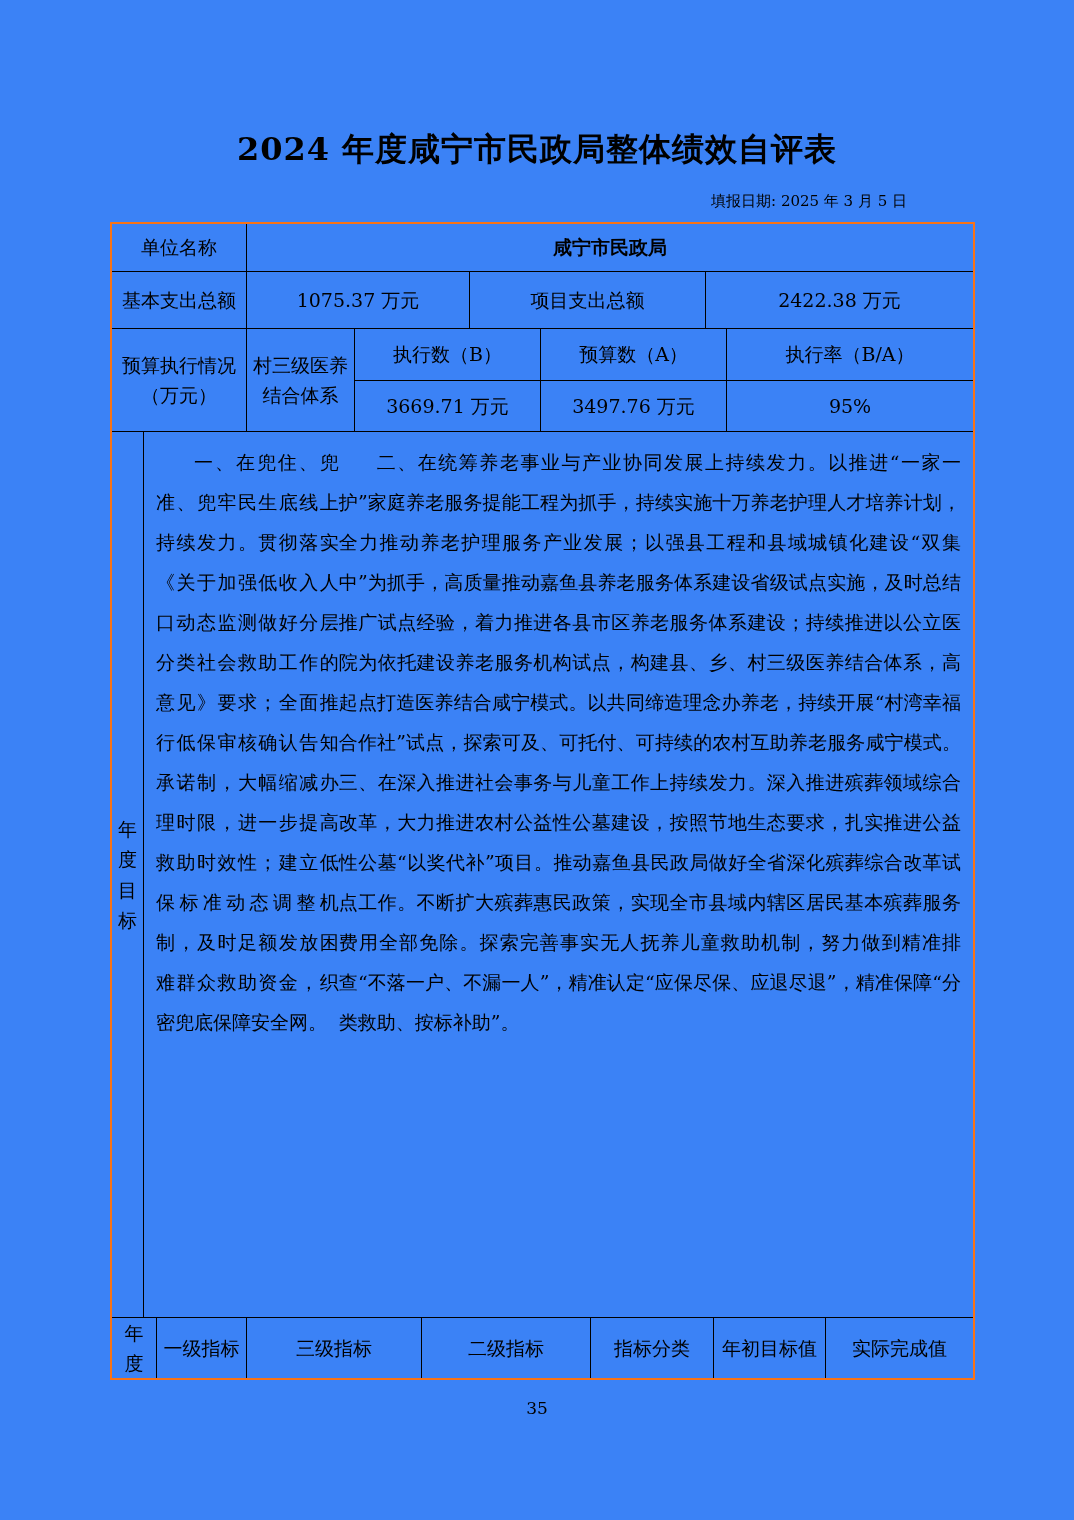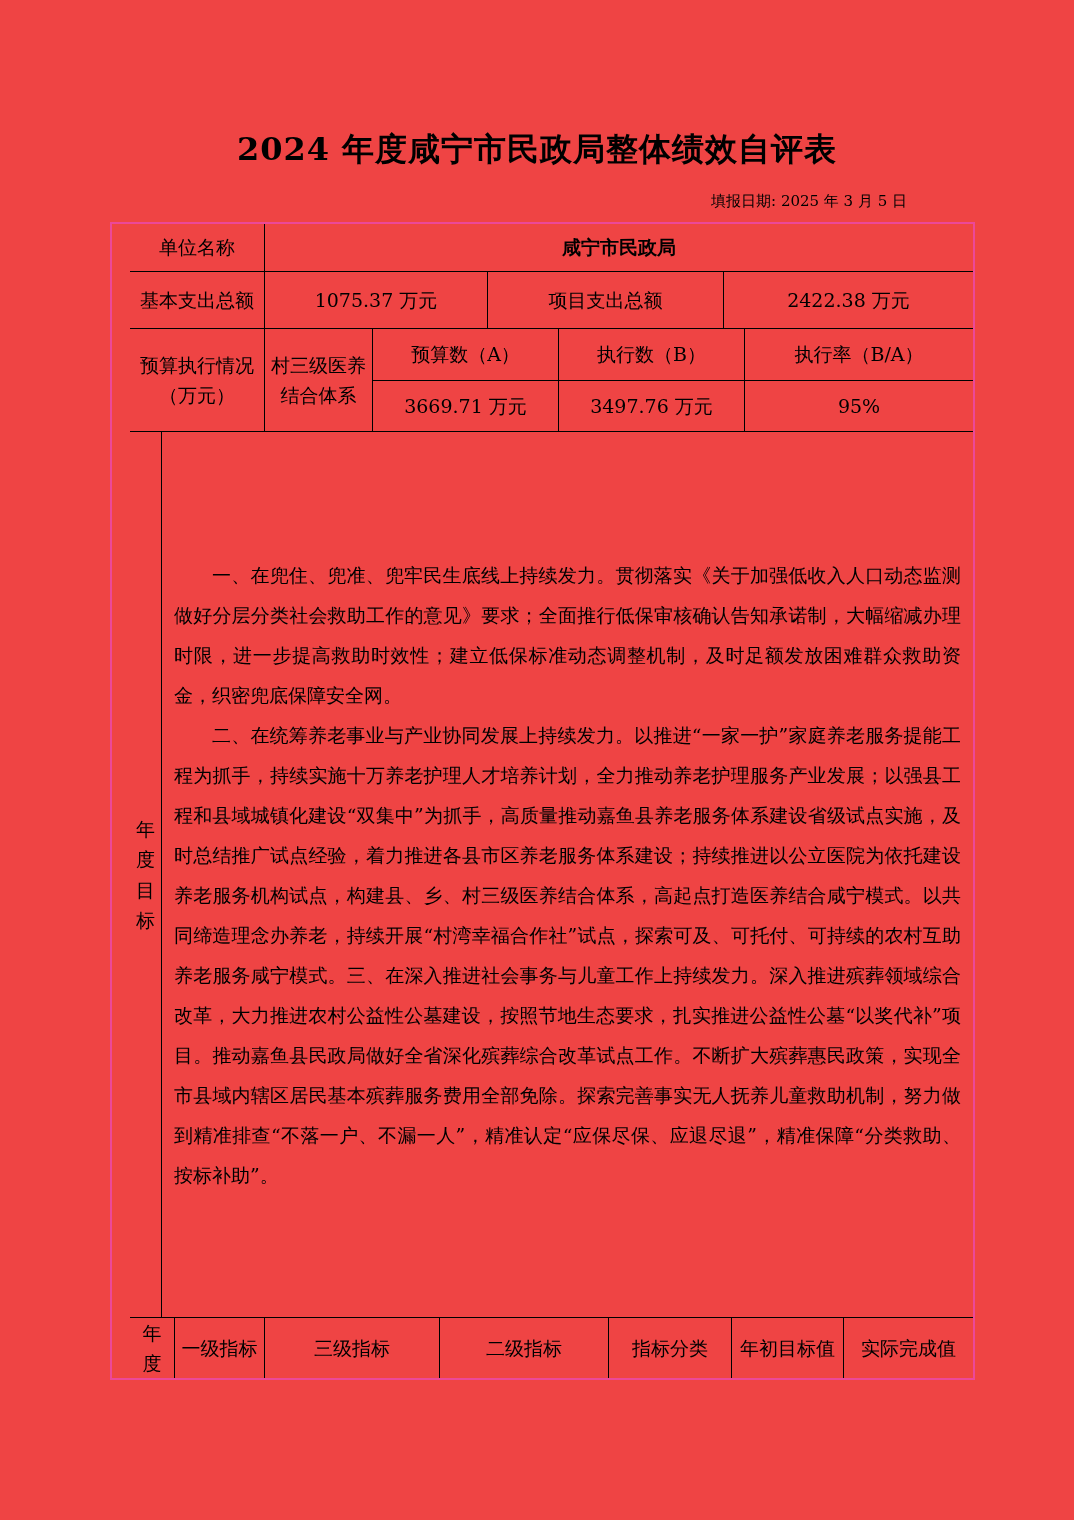--- a/index.html
+++ b/index.html
@@ -5,21 +5,21 @@
   * { margin: 0; padding: 0; box-sizing: border-box; }
   html, body { background: #ffffff; }
   body {
     font-family: "DejaVu Serif", "Liberation Serif", serif;
     color: #000;
   }
   .page {
     position: relative;
     width: 1074px;
     height: 1520px;
-    background: #ef4444;
+    background: #3b82f6;
     overflow: hidden;
   }
   .doc-title {
     position: absolute;
     top: 128px;
     left: 0;
     width: 100%;
     text-align: center;
     font-size: 32px;
     font-weight: bold;
@@ -32,23 +32,22 @@
     width: 865px;
     text-align: right;
     padding-right: 68px;
     font-size: 15px;
   }
   .tbl {
     position: absolute;
     top: 222px;
     left: 110px;
     width: 865px;
-    border: 2px solid #ec4899;
+    border: 2px solid #f97316;
     font-size: 19px;
-    padding-left: 18px;
   }
   .row { display: flex; border-bottom: 1px solid #000; }
   .row:last-child { border-bottom: none; }
   .cell {
     border-right: 1px solid #000;
     display: flex;
     align-items: center;
     justify-content: center;
     text-align: center;
     line-height: 1.6;
@@ -68,22 +67,22 @@
   
   .budget-grid { flex: 1 1 auto; display: flex; flex-direction: column; }
   .budget-sub { display: flex; flex: 1 1 0; border-bottom: 1px solid #000; }
   .budget-sub:last-child { border-bottom: none; }
   .budget-sub .cell { flex: 0 0 auto; }
 
   
   .goal-text {
     flex: 1 1 auto;
     display: flex;
-    flex-direction: column;
-    justify-content: center;
+    flex-direction: row;
+    justify-content: space-between;
     padding: 10px 12px;
   }
   .goal-text p {
     font-size: 19px;
     line-height: 40px;
     text-align: justify;
     text-indent: 2em;
   }
   .page-number {
     position: absolute;
@@ -115,22 +114,22 @@
       <div class="cell" style="width:223px;">1075.37 万元</div>
       <div class="cell" style="width:236px;">项目支出总额</div>
       <div class="cell grow">2422.38 万元</div>
     </div>
 
     <div class="row r-budget">
       <div class="cell" style="width:135px;">预算执行情况（万元）</div>
       <div class="cell" style="width:108px;">村三级医养结合体系</div>
       <div class="budget-grid">
         <div class="budget-sub">
+          <div class="cell" style="width:186px;">执行数（B）</div>
           <div class="cell" style="width:186px;">预算数（A）</div>
-          <div class="cell" style="width:186px;">执行数（B）</div>
           <div class="cell grow" style="flex:1 1 auto;">执行率（B/A）</div>
         </div>
         <div class="budget-sub">
           <div class="cell" style="width:186px;">3669.71 万元</div>
           <div class="cell" style="width:186px;">3497.76 万元</div>
           <div class="cell grow" style="flex:1 1 auto;">95%</div>
         </div>
       </div>
     </div>
 
@@ -147,14 +146,15 @@
       <div class="cell" style="width:90px;">一级指标</div>
       <div class="cell" style="width:175px;">三级指标</div>
       <div class="cell" style="width:169px;">二级指标</div>
       <div class="cell" style="width:123px;">指标分类</div>
       <div class="cell" style="width:112px;">年初目标值</div>
       <div class="cell grow">实际完成值</div>
     </div>
 
   </div>
 
+  <div class="page-number">35</div>
 
 </div>
 
 </body></html>

